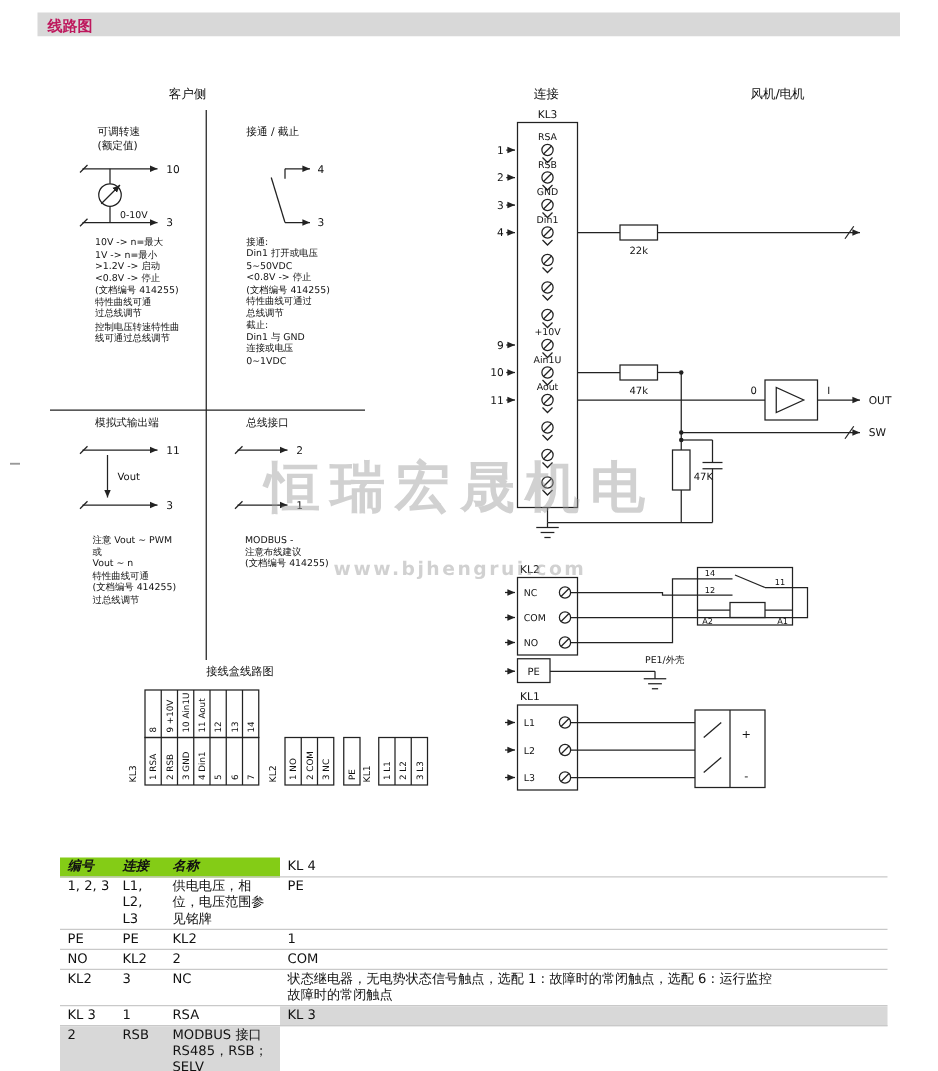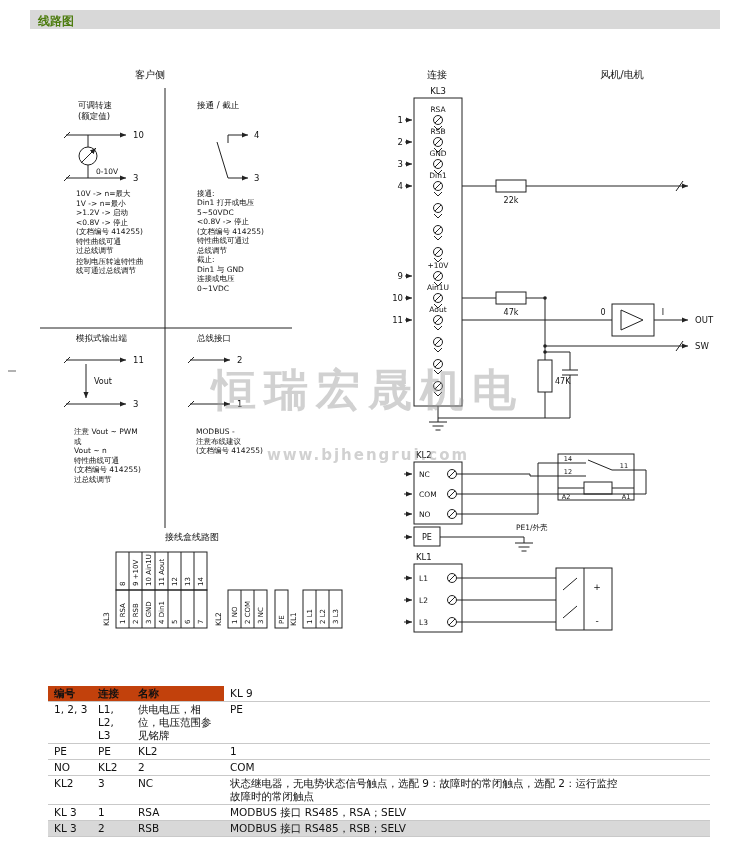--- a/index.html
+++ b/index.html
@@ -1,32 +1,32 @@
 <!DOCTYPE html>
 <html><head>
 <meta charset="utf-8">
 <style>
   * { margin:0; padding:0; box-sizing:border-box; }
   html,body { width:750px; height:857px; background:#ffffff; overflow:hidden;
               font-family:"DejaVu Sans","Liberation Sans",sans-serif; color:#111; }
   #titlebar { position:absolute; left:30px; top:10px; width:690px; height:19px; background:#d8d8d8; }
-  #titlebar span { display:inline-block; padding-left:8px; font-size:12px; font-weight:bold; line-height:19px; color:#4d7c0f; }
+  #titlebar span { display:inline-block; padding-left:8px; font-size:12px; font-weight:bold; line-height:19px; color:#be185d; }
   #diagram { position:absolute; left:0; top:30px; }
   svg text { font-family:"DejaVu Sans","Liberation Sans",sans-serif; fill:#111; }
   .t65{font-size:6.5px}.t7{font-size:7px}.t75{font-size:7.5px}.t8{font-size:8px}
   .t85{font-size:8.5px}.t9{font-size:9px}.t10{font-size:10px}
   .mid{text-anchor:middle}.end{text-anchor:end}
   .ln { stroke:#222; stroke-width:1; fill:none; }
   .fillb { fill:#222; stroke:none; }
   .wm { fill:#9a9a9a; opacity:0.45; font-weight:bold; }
   #tablewrap { position:absolute; left:48px; top:686px; width:662px; }
   .grid { display:grid; grid-template-columns:44px 40px 92px 1fr; }
   .cell { font-size:10.5px; line-height:13px; padding:1px 4px 1px 6px;
           border-bottom:1px solid #c9c9c9; white-space:pre-line; }
-  .h { background:#c2410c; font-weight:bold; }
+  .h { background:#84cc16; font-weight:bold;font-style:italic; }
   .last { background:#d8d8d8; }
 </style>
 </head>
 <body>
 
 <div id="titlebar">
   <span>线路图</span>
 </div>
 
 <svg id="diagram" width="750" height="650" viewBox="0 0 750 650">
@@ -379,46 +379,45 @@
   <text x="368" y="375" class="wm mid" font-size="44" letter-spacing="8">恒瑞宏晟机电</text>
   <text x="368" y="430" class="wm mid" font-size="15" letter-spacing="2">www.bjhengrui.com</text>
 </svg>
 
 <div id="tablewrap">
   <div class="grid">
     <div class="cell h">编号</div>
     <div class="cell h">连接</div>
     <div class="cell h">名称</div>
 
-    <div class="cell">KL 9</div>
+    <div class="cell">KL 4</div>
     <div class="cell">1, 2, 3</div>
     <div class="cell">L1, L2, L3</div>
     <div class="cell">供电电压，相位，电压范围参见铭牌</div>
 
     <div class="cell">PE</div>
     <div class="cell">PE</div>
     <div class="cell">PE</div>
 
     <div class="cell">KL2</div>
     <div class="cell">1</div>
     <div class="cell">NO</div>
 
     <div class="cell">KL2</div>
     <div class="cell">2</div>
     <div class="cell">COM</div>
 
     <div class="cell">KL2</div>
     <div class="cell">3</div>
     <div class="cell">NC</div>
-    <div class="cell">状态继电器，无电势状态信号触点，选配 9：故障时的常闭触点，选配 2：运行监控
+    <div class="cell">状态继电器，无电势状态信号触点，选配 1：故障时的常闭触点，选配 6：运行监控
 故障时的常闭触点</div>
 
     <div class="cell">KL 3</div>
     <div class="cell">1</div>
     <div class="cell">RSA</div>
-    <div class="cell">MODBUS 接口 RS485，RSA；SELV</div>
 
     <div class="cell last">KL 3</div>
     <div class="cell last">2</div>
     <div class="cell last">RSB</div>
     <div class="cell last">MODBUS 接口 RS485，RSB；SELV</div>
   </div>
 </div>
 
 </body></html>

